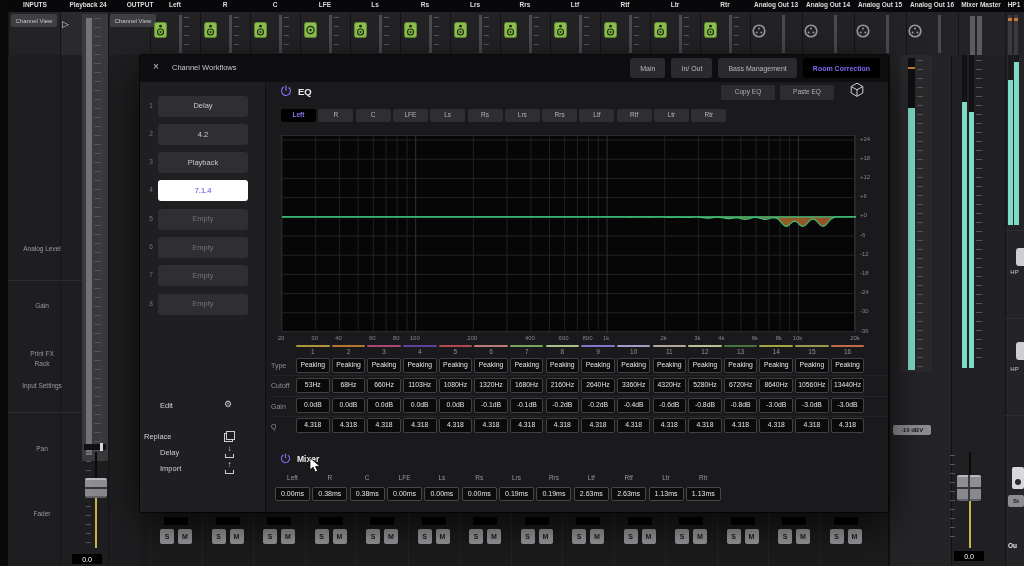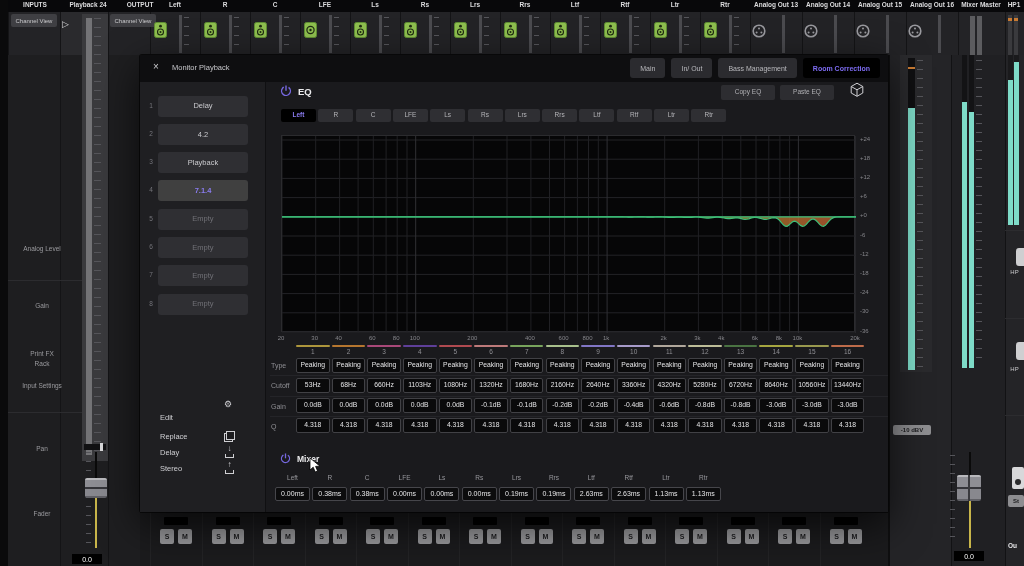--- a/index.html
+++ b/index.html
@@ -14,21 +14,21 @@
 .sidelbl{position:absolute;width:84px;left:0;text-align:center;font-size:6.5px;color:#9b9b9f}
 #dialog{position:absolute;left:140px;top:55px;width:748px;height:457px;background:#1d1d20;border-radius:2px;box-shadow:0 12px 40px rgba(0,0,0,.7),0 0 0 1px #0b0b0c}
 .dlg-header{position:absolute;left:0;top:0;width:748px;height:27px;background:#0e0e10}
 .xbtn{position:absolute;left:13px;top:7px;font-size:10px;color:#cacace;cursor:default}
 .dlg-title{position:absolute;left:32px;top:9px;font-size:7.5px;color:#c6c6ca}
 #navtabs{position:absolute;right:8px;top:3px;display:flex;gap:6px;height:20px}
 .ntab{height:20px;padding:0 10px;background:#2b2b2f;border-radius:3px;color:#b8b8bc;font-size:7px;display:flex;align-items:center;justify-content:center;white-space:nowrap}
 .ntab.sel{background:#000;color:#7d6cf2;font-weight:bold}
 .pnum{position:absolute;font-size:6.5px;color:#74747a;text-align:center}
 .pbtn{position:absolute;background:#2f2f33;border-radius:3px;color:#cacace;font-size:7.5px;display:flex;align-items:center;justify-content:center}
-.pbtn.sel{background:#404040;color:#8a7cf0;font-weight:bold}
+.pbtn.sel{background:#ffffff;color:#8a7cf0;font-weight:bold}
 .pbtn.empty{color:#707076}
 .act-lbl{position:absolute;font-size:7.5px;color:#cfcfd3}
 .act-ico{position:absolute;color:#cfcfd3;font-size:9px}
 .eq-title{position:absolute;font-size:9.5px;font-weight:bold;color:#ececee}
 .ebtn{position:absolute;background:#2d2d31;border-radius:2px;color:#b0b0b4;font-size:6.5px;display:flex;align-items:center;justify-content:center}
 .ctab{position:absolute;height:13px;width:35px;background:#2f2f33;border-radius:2px;color:#b4b4b8;font-size:6.5px;display:flex;align-items:center;justify-content:center}
 .ctab.sel{background:#000;color:#8a7cf0;font-weight:bold}
 #eq-graph{position:absolute;left:141px;top:80px;width:574px;height:197px;background:#060607;border:1px solid #2b2b2e}
 .ytick{position:absolute;font-size:6px;color:#85858a;white-space:nowrap}
 .ftick{position:absolute;font-size:6px;color:#85858a;transform:translateX(-50%);white-space:nowrap}
@@ -391,21 +391,21 @@
       <div class="abs" style="left: 679.75px; top: 0px; width: 1px; height: 54px; background: rgb(35, 35, 37);"></div>
       <div class="abs chipdisp" style="left: 693.5px; top: 4px; width: 24px; height: 8px;"></div>
       <div class="abs sm" style="left: 689.5px; top: 16px; width: 14px; height: 15px;">S</div>
       <div class="abs sm" style="left: 707.5px; top: 16px; width: 14px; height: 15px;">M</div>
     </div>
   <div id="edgestrip" class="abs" style="left:0;top:0;width:8px;height:566px;background:#0a0a0b"></div>
 
   <div id="dialog">
     <div class="dlg-header">
       <div class="xbtn">×</div>
-      <div class="dlg-title">Monitor Playback</div>
+      <div class="dlg-title">Channel Workflows</div>
       <div id="navtabs">
           <div class="ntab">Main</div>
           <div class="ntab">In/ Out</div>
           <div class="ntab">Bass Management</div>
           <div class="ntab sel">Room Correction</div>
         </div>
     </div>
     <div class="abs" style="left:0;top:27px;width:125px;height:430px;background:#1f1f22"></div>
     <div class="abs" style="left:125px;top:27px;width:623px;height:430px;background:#1a1a1d;border-left:1px solid #101012"></div>
 
@@ -682,27 +682,27 @@
         <div class="abs pnum" style="left: 6px; top: 160.7px; width: 10px; text-align: center;">5</div>
         <div class="abs pbtn empty" style="left: 18px; top: 153.7px; width: 90px; height: 21px;">Empty</div>
         <div class="abs pnum" style="left: 6px; top: 189px; width: 10px; text-align: center;">6</div>
         <div class="abs pbtn empty" style="left: 18px; top: 182px; width: 90px; height: 21px;">Empty</div>
         <div class="abs pnum" style="left: 6px; top: 217.3px; width: 10px; text-align: center;">7</div>
         <div class="abs pbtn empty" style="left: 18px; top: 210.3px; width: 90px; height: 21px;">Empty</div>
         <div class="abs pnum" style="left: 6px; top: 245.6px; width: 10px; text-align: center;">8</div>
         <div class="abs pbtn empty" style="left: 18px; top: 238.6px; width: 90px; height: 21px;">Empty</div>
       </div>
     <div id="actions">
-        <div class="abs act-lbl" style="left: 20px; top: 347px; margin-top: 12px;">Edit</div>
+        <div class="abs act-lbl" style="left: 20px; top: 347px;">Edit</div>
         <div class="abs act-ico" style="left: 84px; top: 345px;">⚙</div>
-        <div class="abs act-lbl" style="left: 20px; top: 378px;">Replace</div>
+        <div class="abs act-lbl" style="left: 4px; top: 378px;">Replace</div>
         <div class="abs act-ico" style="left: 84px; top: 376px;"><span class="icon-replace"></span></div>
         <div class="abs act-lbl" style="left: 20px; top: 394px;">Delay</div>
         <div class="abs act-ico" style="left: 84px; top: 392px;"><span class="icon-tray"><span class="ar">↓</span></span></div>
-        <div class="abs act-lbl" style="left: 20px; top: 410px;">Stereo</div>
+        <div class="abs act-lbl" style="left: 20px; top: 410px;">Import</div>
         <div class="abs act-ico" style="left: 84px; top: 408px;"><span class="icon-tray"><span class="ar">↑</span></span></div>
       </div>
   </div>
 
   <svg id="cursor" width="12" height="17" viewBox="0 0 12 17" style="left:309px;top:457px">
       <path d="M1 1 L1 13 L4.2 10.2 L6.2 15 L8.6 14 L6.6 9.4 L11 9.2 Z" fill="#fff" stroke="#000" stroke-width="0.8"></path>
     </svg>
 </div>
 
 </body></html>

